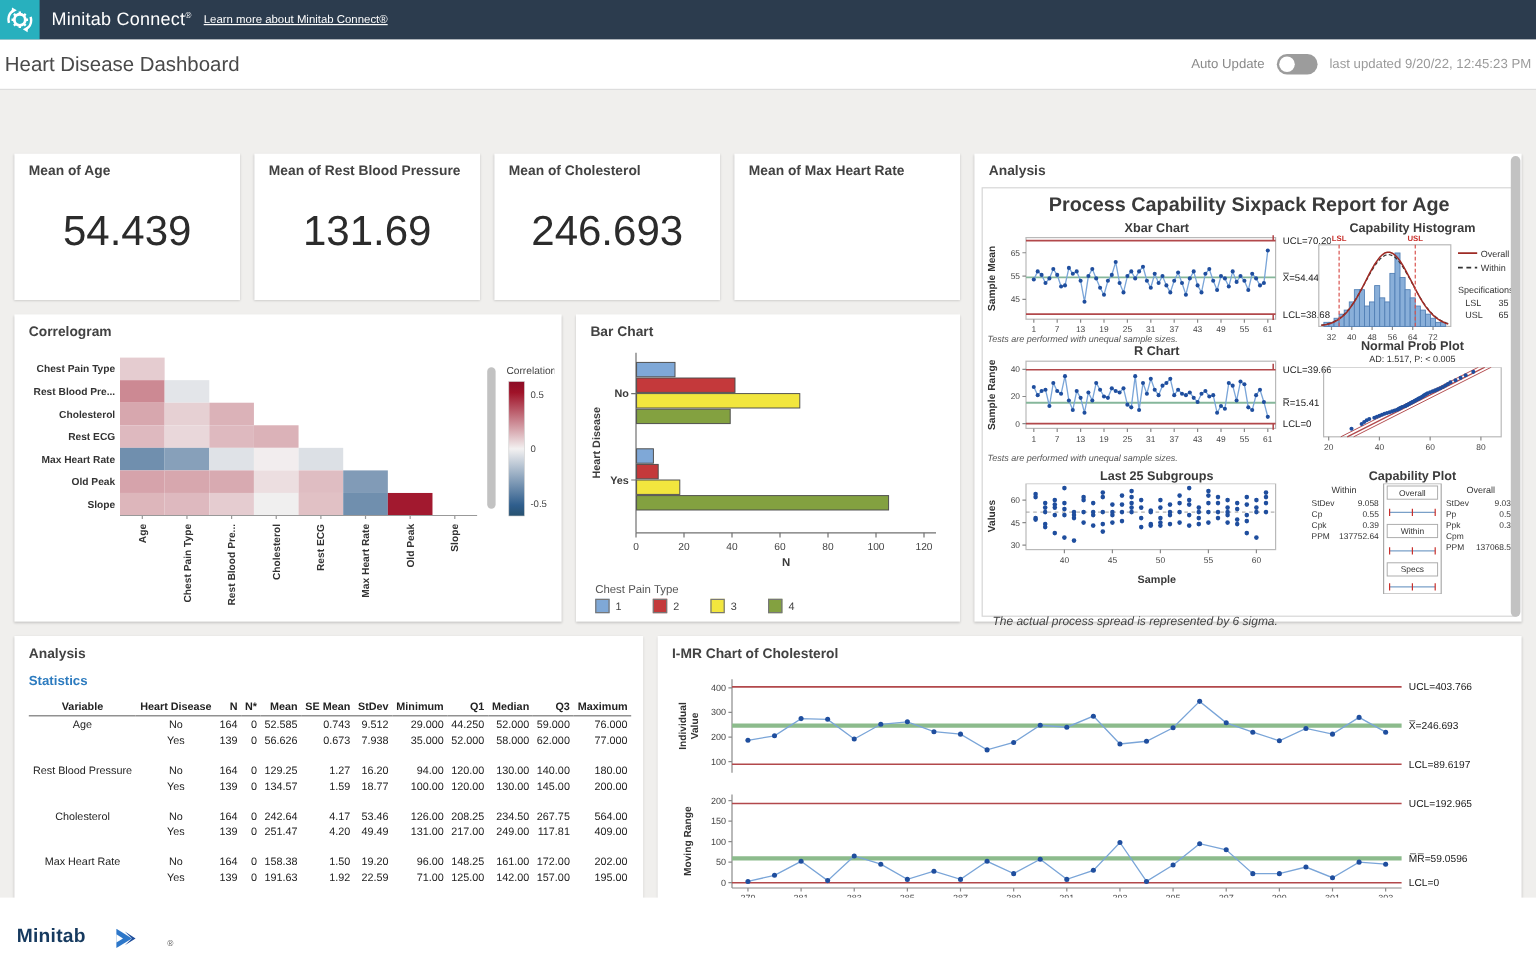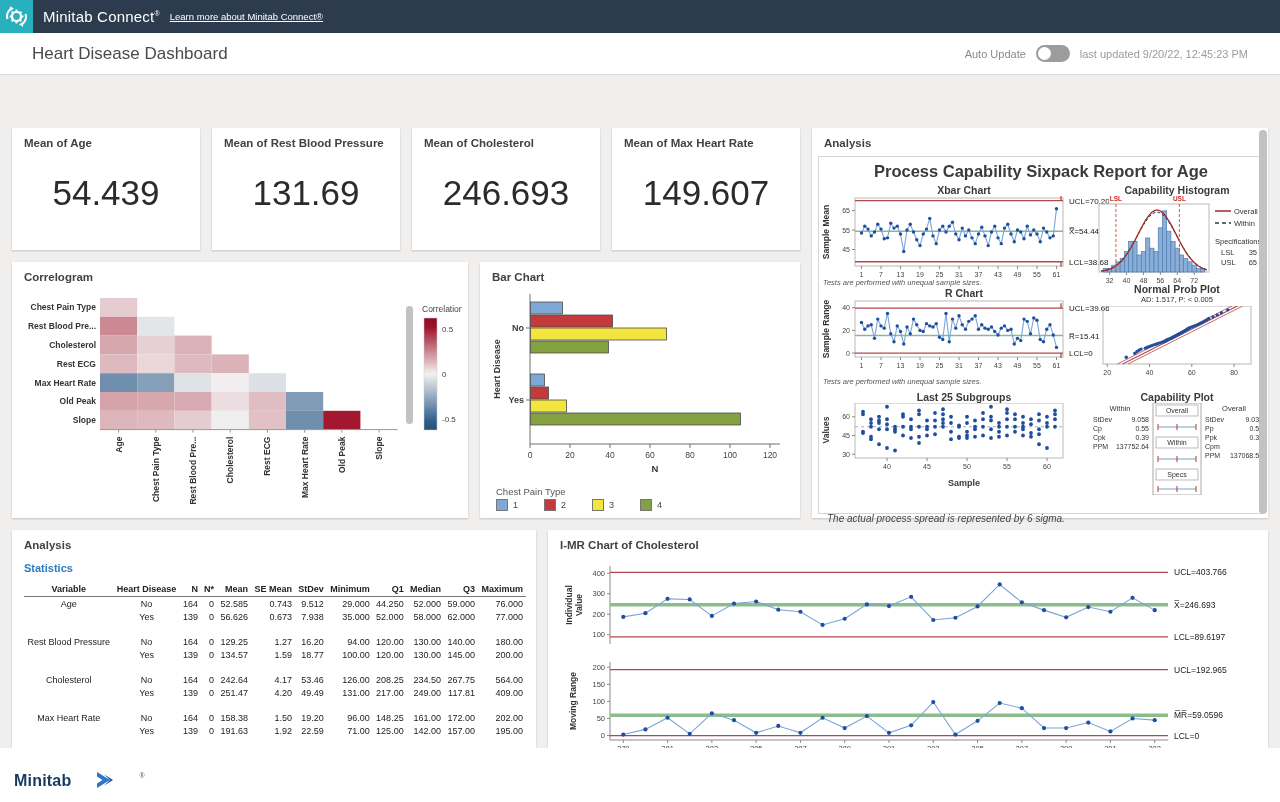--- a/index.html
+++ b/index.html
@@ -6,21 +6,21 @@
   body{width:1280px;height:802px;position:relative;overflow:hidden;background:#f0efed;
        font-family:"Liberation Sans",sans-serif;-webkit-font-smoothing:antialiased;}
   
   #topbar{position:absolute;left:0;top:0;width:1280px;height:33px;background:#2c3c4e;display:flex;align-items:center;}
   #tb-logo{width:33px;height:33px;background:#28b0be;flex:0 0 33px;display:flex;align-items:center;justify-content:center;}
   #tb-brand{color:#fff;font-size:15px;margin-left:10px;letter-spacing:.2px;}
   #tb-brand sup{font-size:7px;}
   #tb-link{color:#fff;font-size:9.5px;margin-left:10px;text-decoration:underline;cursor:pointer;}
   
   #appheader{position:absolute;left:0;top:33px;width:1280px;height:42px;background:#fff;border-bottom:1px solid #ddd;
-             display:flex;align-items:center;padding:0 32px;box-sizing:border-box;}
+             display:flex;align-items:center;padding:0 4px;box-sizing:border-box;}
   #page-title{font-size:17px;color:#4a4a4a;}
   #hdr-right{margin-left:auto;display:flex;align-items:center;gap:10px;}
   #auto-upd-label{font-size:11px;color:#8a8a8a;}
   #toggle{width:34px;height:17px;border-radius:9px;background:#9c9c9c;position:relative;cursor:pointer;}
   #toggle .knob{position:absolute;left:2px;top:2px;width:13px;height:13px;border-radius:50%;background:#fff;}
   #last-upd{font-size:11px;color:#9b9b9b;}
   
   .panel{position:absolute;background:#fff;box-shadow:0 1px 2px rgba(0,0,0,.18);margin-top:40px;}
   .panel-title{font-size:11.5px;font-weight:600;color:#424242;padding:9px 12px 0;}
   .kpi{width:188px;height:122px;top:88px;}
@@ -62,21 +62,21 @@
   #stats-table{position:absolute;left:12px;top:52px;width:502px;}
   #stats-table table{border-collapse:collapse;width:100%;font-size:9px;color:#222;}
   #stats-table th{font-weight:700;border-bottom:1px solid #777;padding:2px 3px;text-align:right;white-space:nowrap;}
   #stats-table td{padding:1.5px 3px;text-align:right;white-space:nowrap;}
   #stats-table .l{text-align:center;}
   #stats-table tr.sp td{height:9px;}
   
   #imr-box{position:absolute;left:8px;top:26px;width:706px;height:222px;}
   
   #footer{position:absolute;left:0;top:748px;width:1280px;height:54px;background:#fff;}
-  #footer-logo{position:absolute;left:14px;top:24px;display:flex;align-items:flex-start;gap:20px;}
+  #footer-logo{position:absolute;left:14px;top:24px;display:flex;align-items:flex-end;gap:20px;}
   #footer-brand{font-size:16px;font-weight:700;color:#163a5f;letter-spacing:.2px;}
   #footer-logo svg{margin-left:5px;}
   #footer-reg{font-size:7px;color:#555;vertical-align:top;margin-left:1px;}
   svg text{font-family:"Liberation Sans",sans-serif;}
 </style>
 </head>
 <body>
 
 <div id="topbar">
   <div id="tb-logo">
@@ -120,21 +120,20 @@
 <div class="panel kpi" id="kpi1">
   <div class="panel-title">Mean of Rest Blood Pressure</div>
   <div class="val">131.69</div>
 </div>
 <div class="panel kpi" id="kpi2">
   <div class="panel-title">Mean of Cholesterol</div>
   <div class="val">246.693</div>
 </div>
 <div class="panel kpi" id="kpi3">
   <div class="panel-title">Mean of Max Heart Rate</div>
-  <div class="val">149.607</div>
 </div>
 
 <div class="panel" id="panel-sixpack">
   <div class="panel-title">Analysis</div>
   <div id="sp-report">
     <div class="abs" id="sp-title">Process Capability Sixpack Report for Age</div>
     <div class="abs sp-sub" id="sp-xbar-title">Xbar Chart</div>
     <div class="abs sp-sub" id="sp-hist-title">Capability Histogram</div>
     <div class="abs" id="sp-xbar"><svg width="290" height="92">
           <rect x="36" y="2" width="208" height="68" fill="none" stroke="#b9b9b9" stroke-width="1"></rect>

